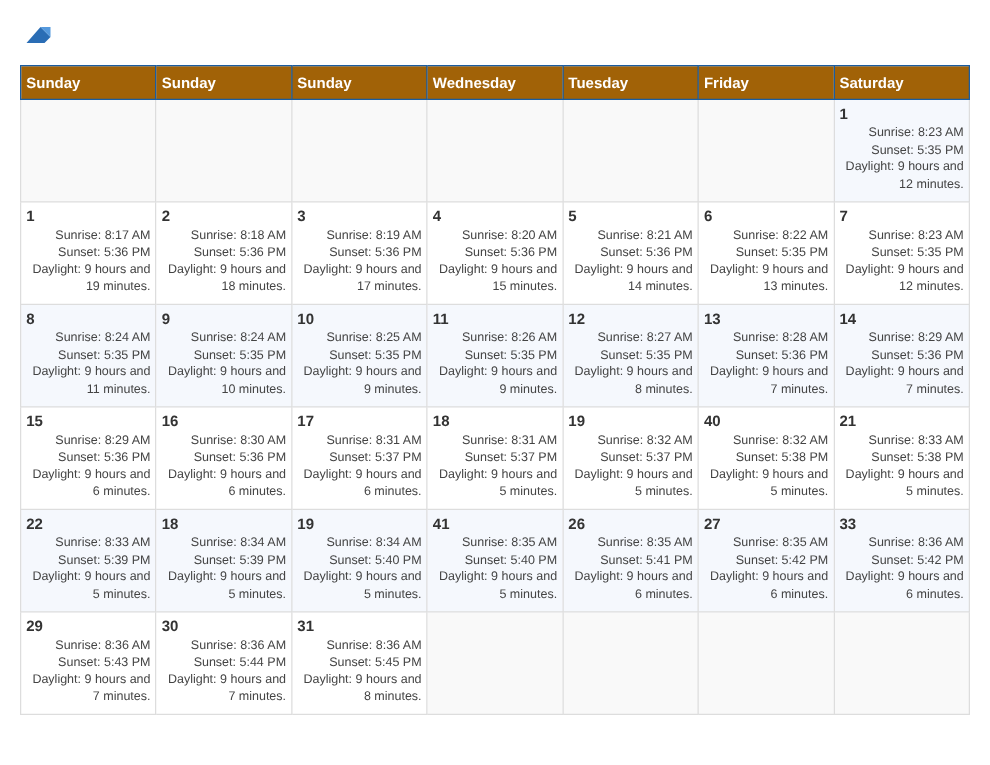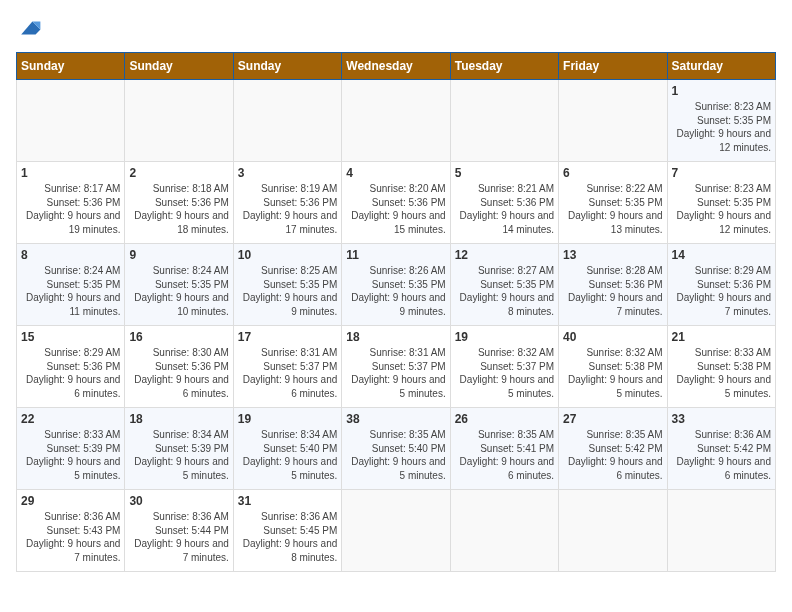--- a/index.html
+++ b/index.html
@@ -240,21 +240,21 @@
           </td>
           <td>
             <span class="day-num">18</span>
             <div class="cell-text">Sunrise: 8:34 AM<br>Sunset: 5:39 PM<br>Daylight: 9 hours and 5 minutes.</div>
           </td>
           <td>
             <span class="day-num">19</span>
             <div class="cell-text">Sunrise: 8:34 AM<br>Sunset: 5:40 PM<br>Daylight: 9 hours and 5 minutes.</div>
           </td>
           <td>
-            <span class="day-num">38</span>
+            <span class="day-num">41</span>
             <div class="cell-text">Sunrise: 8:35 AM<br>Sunset: 5:40 PM<br>Daylight: 9 hours and 5 minutes.</div>
           </td>
           <td>
             <span class="day-num">26</span>
             <div class="cell-text">Sunrise: 8:35 AM<br>Sunset: 5:41 PM<br>Daylight: 9 hours and 6 minutes.</div>
           </td>
           <td>
             <span class="day-num">27</span>
             <div class="cell-text">Sunrise: 8:35 AM<br>Sunset: 5:42 PM<br>Daylight: 9 hours and 6 minutes.</div>
           </td>

